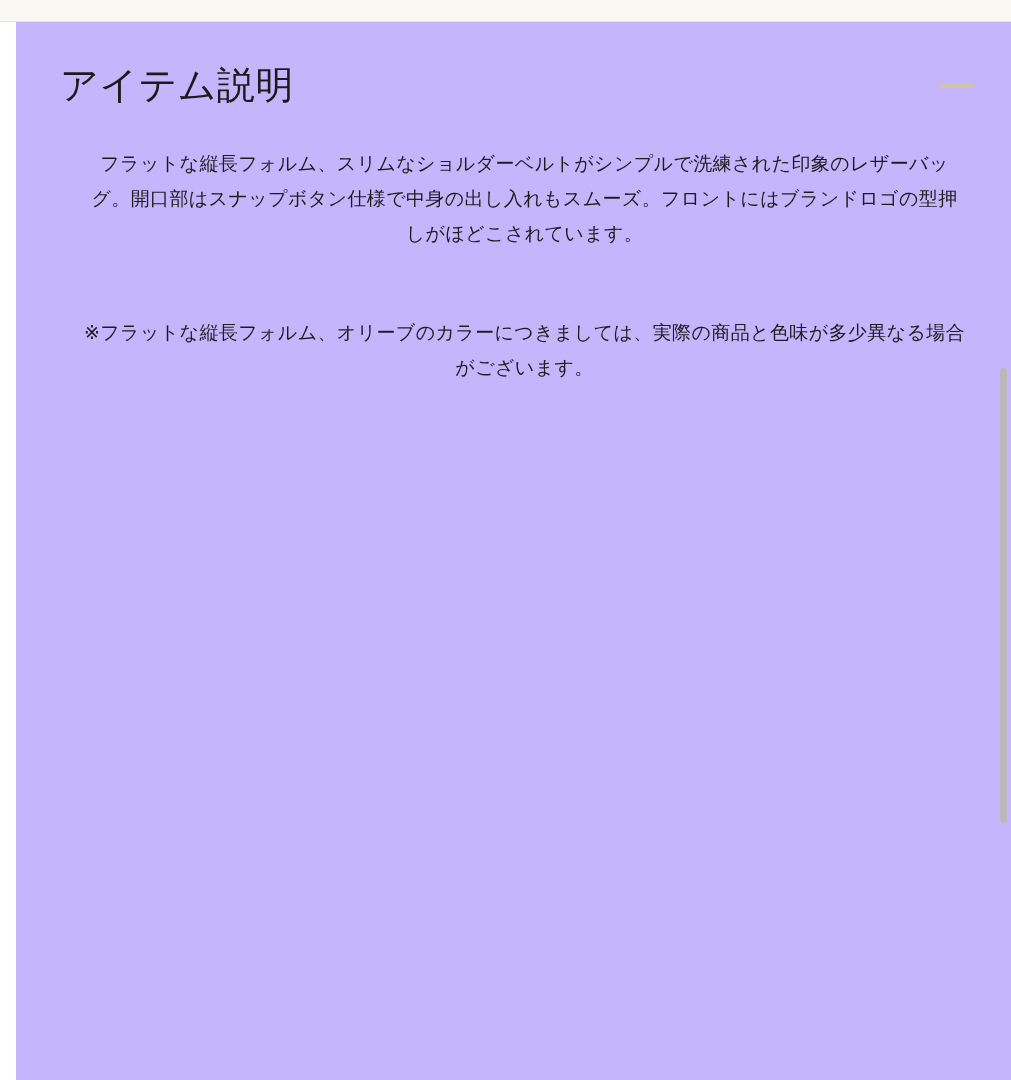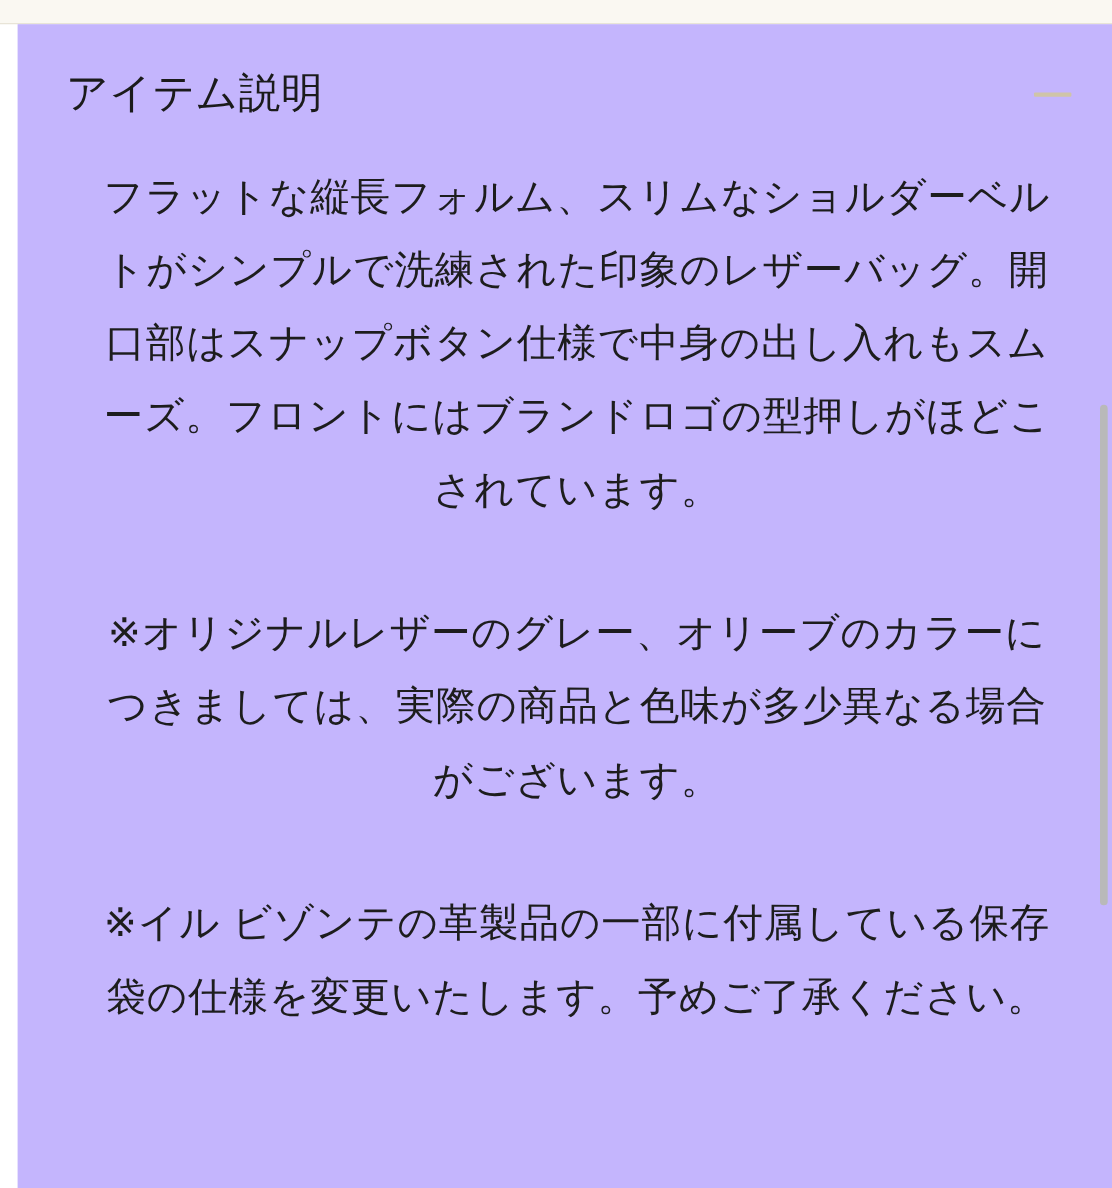--- a/index.html
+++ b/index.html
@@ -77,21 +77,21 @@
     border-radius: 1px;
   }
 
   .description-body {
     padding: 36px 60px 0 66px;
     box-sizing: border-box;
   }
 
   .description-body p {
     margin: 0 0 64px 0;
-    font-size: 36px;
+    font-size: 19px;
     line-height: 1.85;
     letter-spacing: 0.02em;
     color: #1d1d1d;
     font-weight: 400;
   }
   .description-body p:last-child {
     margin-bottom: 0;
   }
 
   
@@ -121,20 +121,19 @@
 
   <div class="section-header">
     <h2 class="section-title">アイテム説明</h2>
     <button class="collapse-toggle">
       <span class="bar"></span>
     </button>
   </div>
 
   <div class="description-body">
     <p>フラットな縦長フォルム、スリムなショルダーベルトがシンプルで洗練された印象のレザーバッグ。開口部はスナップボタン仕様で中身の出し入れもスムーズ。フロントにはブランドロゴの型押しがほどこされています。</p>
-    <p>※オリジナルレザーのグレー、オリーブのカラーにつきましては、実際の商品と色味が多少異なる場合がございます。</p>
-    <p>※イル ビゾンテの革製品の一部に付属している保存袋の仕様を変更いたします。予めご了承ください。</p>
+    <p>※フラットな縦長フォルム、オリーブのカラーにつきましては、実際の商品と色味が多少異なる場合がございます。</p>
   </div>
 
 </div>
 
 <div class="scrollbar-track"></div>
 <div class="scrollbar-thumb"></div>
 
 </body></html>

